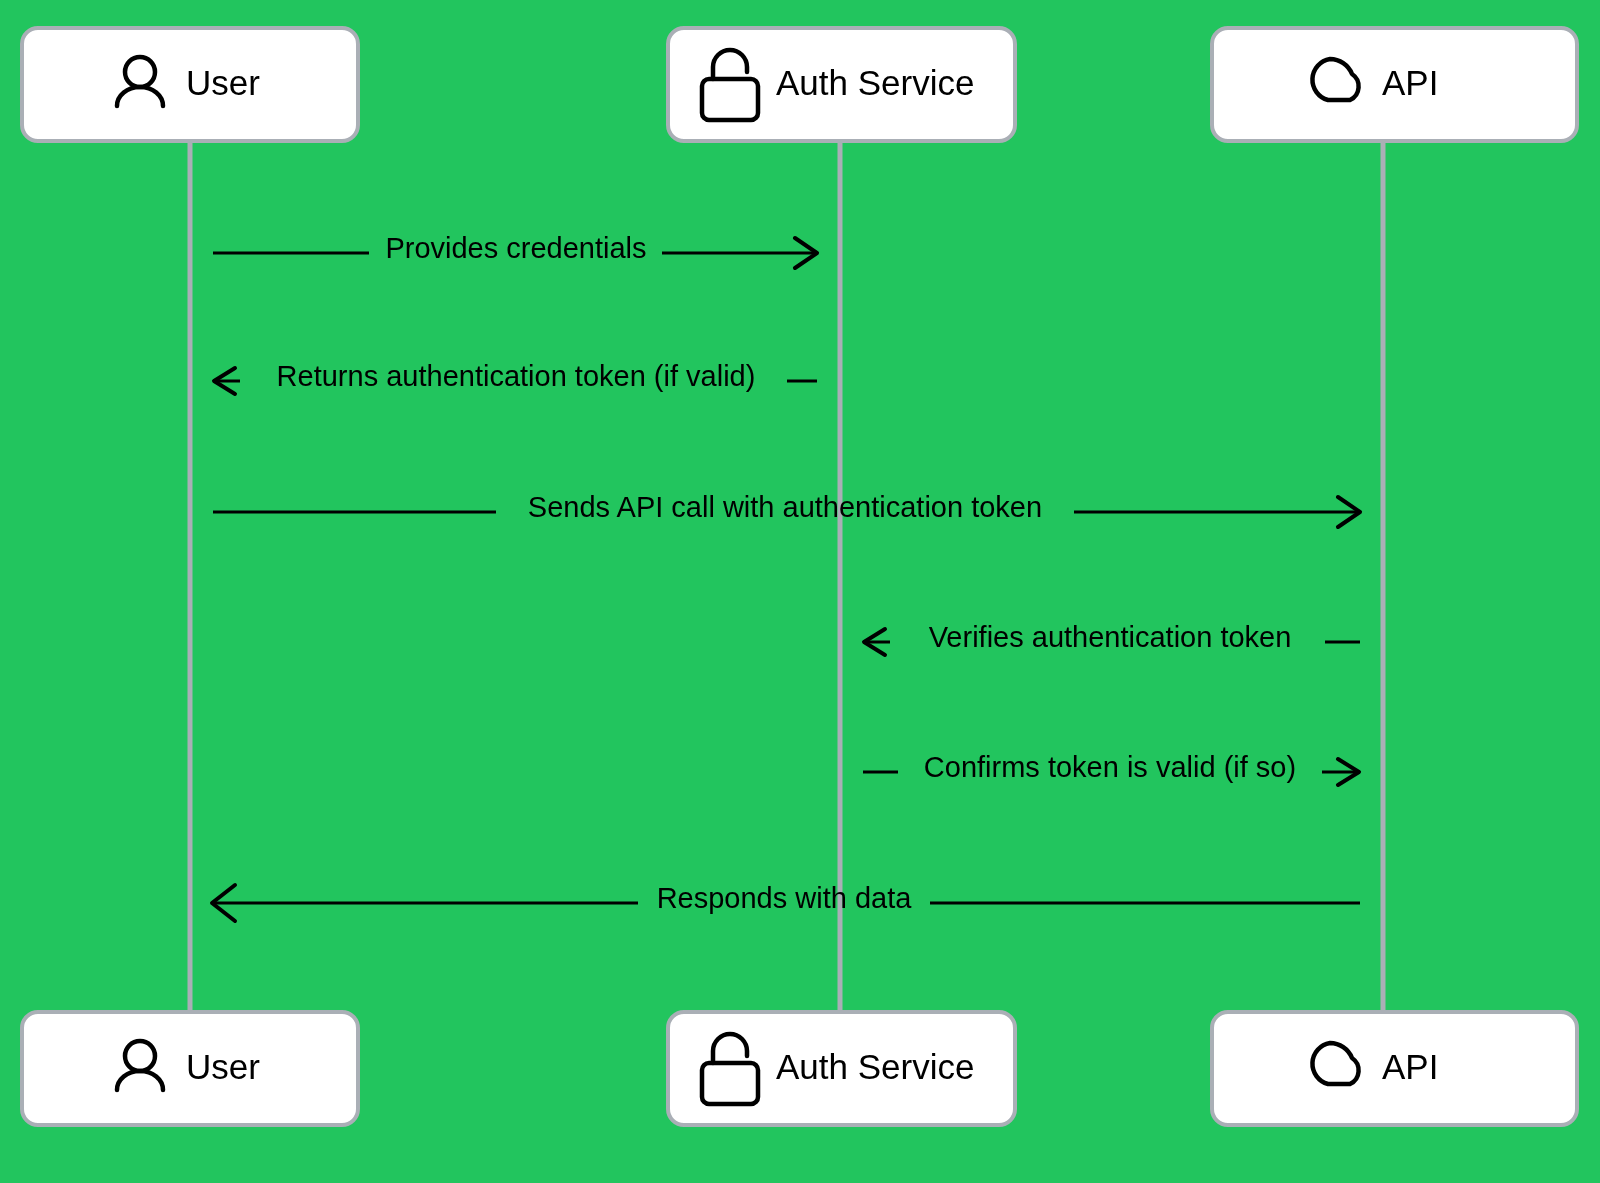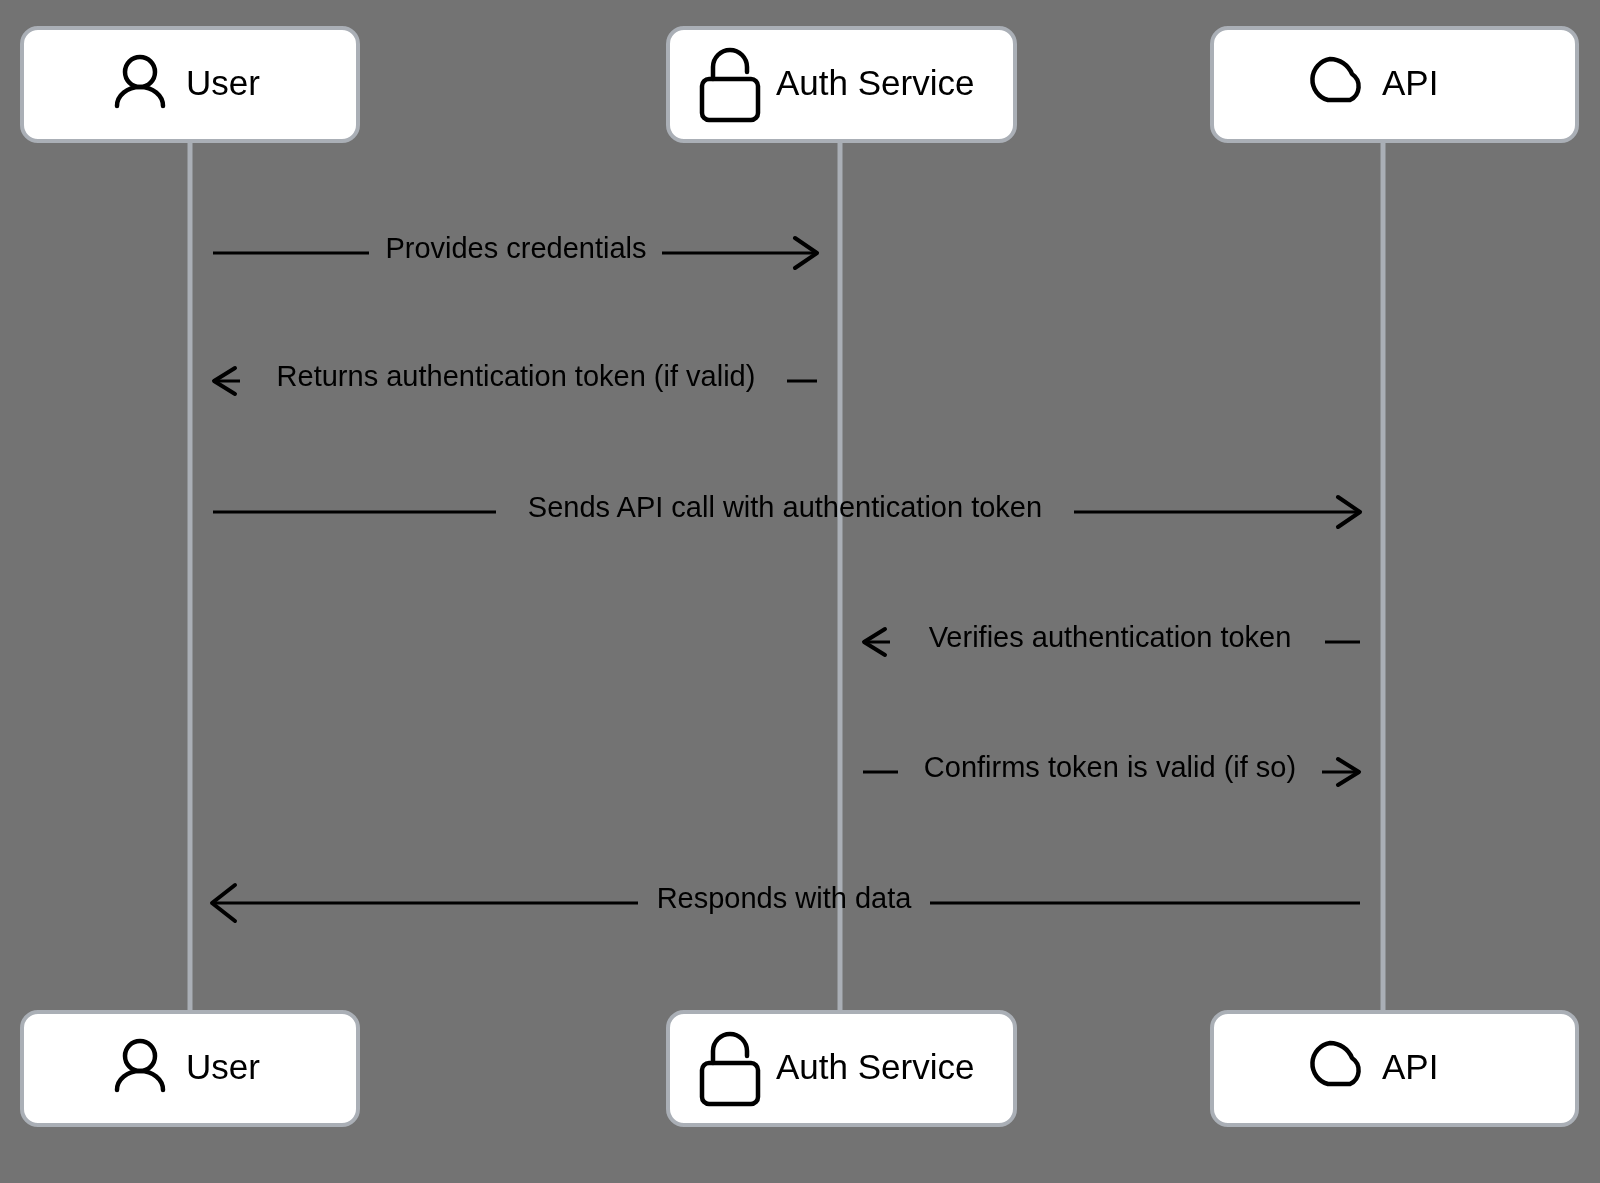--- a/index.html
+++ b/index.html
@@ -7,21 +7,21 @@
     padding: 0;
     background: #ffffff;
   }
   body {
     font-family: "Liberation Sans", sans-serif;
   }
   #stage {
     position: relative;
     width: 1600px;
     height: 1183px;
-    background: #737373;
+    background: #22c55e;
     overflow: hidden;
   }
   #diagram {
     position: absolute;
     left: 0;
     top: 0;
     width: 1600px;
     height: 1183px;
   }
   .participant-box {

